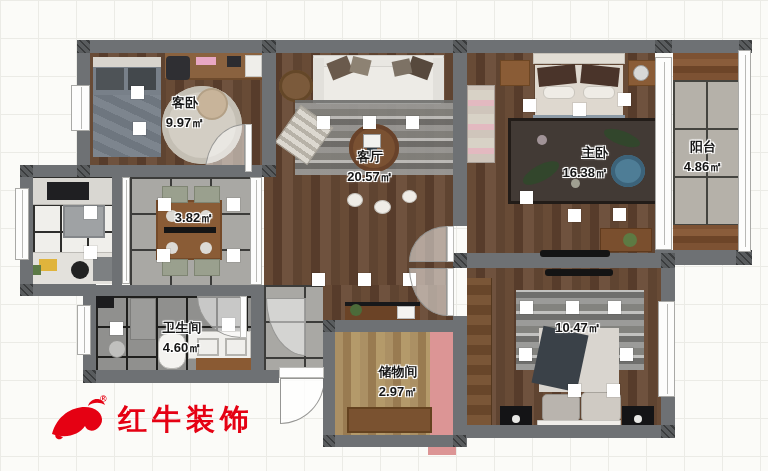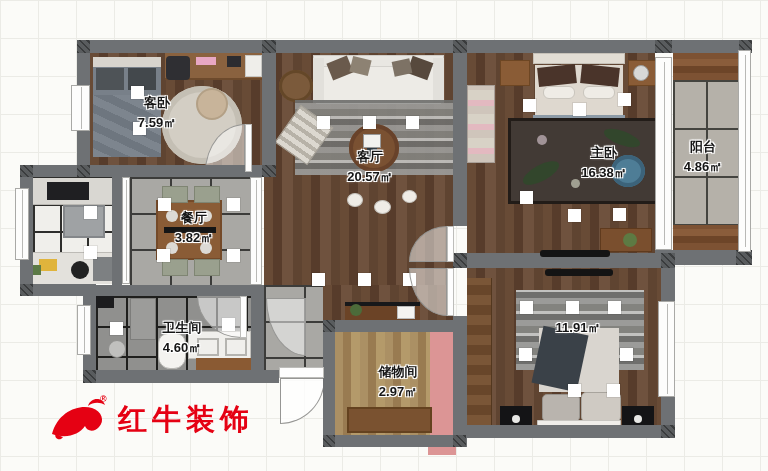--- a/index.html
+++ b/index.html
@@ -264,50 +264,49 @@
       <div class="sq" style="left: 613px; top: 208px;"></div>
       <div class="sq" style="left: 520px; top: 301px;"></div>
       <div class="sq" style="left: 566px; top: 301px;"></div>
       <div class="sq" style="left: 608px; top: 301px;"></div>
       <div class="sq" style="left: 519px; top: 348px;"></div>
       <div class="sq" style="left: 620px; top: 348px;"></div>
       <div class="sq" style="left: 568px; top: 384px;"></div>
       <div class="sq" style="left: 607px; top: 384px;"></div>
     </div>
 
-  <div class="lab" style="left:112px;top:93px;">
+  <div class="lab" style="left:140px;top:93px;">
     <div>客卧</div>
-    <div class="area">7.59㎡</div>
+    <div class="area">9.97㎡</div>
   </div>
   <div class="lab" style="left:325px;top:147px;">
     <div>客厅</div>
     <div class="area">20.57㎡</div>
   </div>
-  <div class="lab" style="left:559px;top:143px;">
+  <div class="lab" style="left:518px;top:143px;text-align:right;">
     <div>主卧</div>
     <div class="area">16.38㎡</div>
   </div>
   <div class="lab" style="left:658px;top:137px;">
     <div>阳台</div>
     <div class="area">4.86㎡</div>
   </div>
   <div class="lab" style="left:149px;top:208px;">
-    <div>餐厅</div>
     <div class="area">3.82㎡</div>
   </div>
   <div class="lab" style="left:137px;top:318px;">
     <div>卫生间</div>
     <div class="area">4.60㎡</div>
   </div>
   <div class="lab" style="left:353px;top:362px;">
     <div>储物间</div>
     <div class="area">2.97㎡</div>
   </div>
   <div class="lab" style="left:533px;top:318px;">
-    <div class="area">11.91㎡</div>
+    <div class="area">10.47㎡</div>
   </div>
 
   <div id="logo">
     <svg width="62" height="50" viewBox="0 0 62 50">
       <path d="M4 40 C 10 18, 30 10, 44 14 C 54 17, 57 27, 51 33 C 47 38, 39 38, 37 32 C 31 41, 18 45, 4 40 Z" fill="#e50113"></path>
       <path d="M40 12 C 43 3, 54 3, 57 11 C 52 8, 45 8, 40 12 Z" fill="#e50113"></path>
       <path d="M8 39 C 5 44, 12 48, 15 43 C 12 42, 10 41, 8 39 Z" fill="#e50113"></path>
     </svg>
     <span class="reg">®</span>
     <span class="cn">红牛装饰</span>

